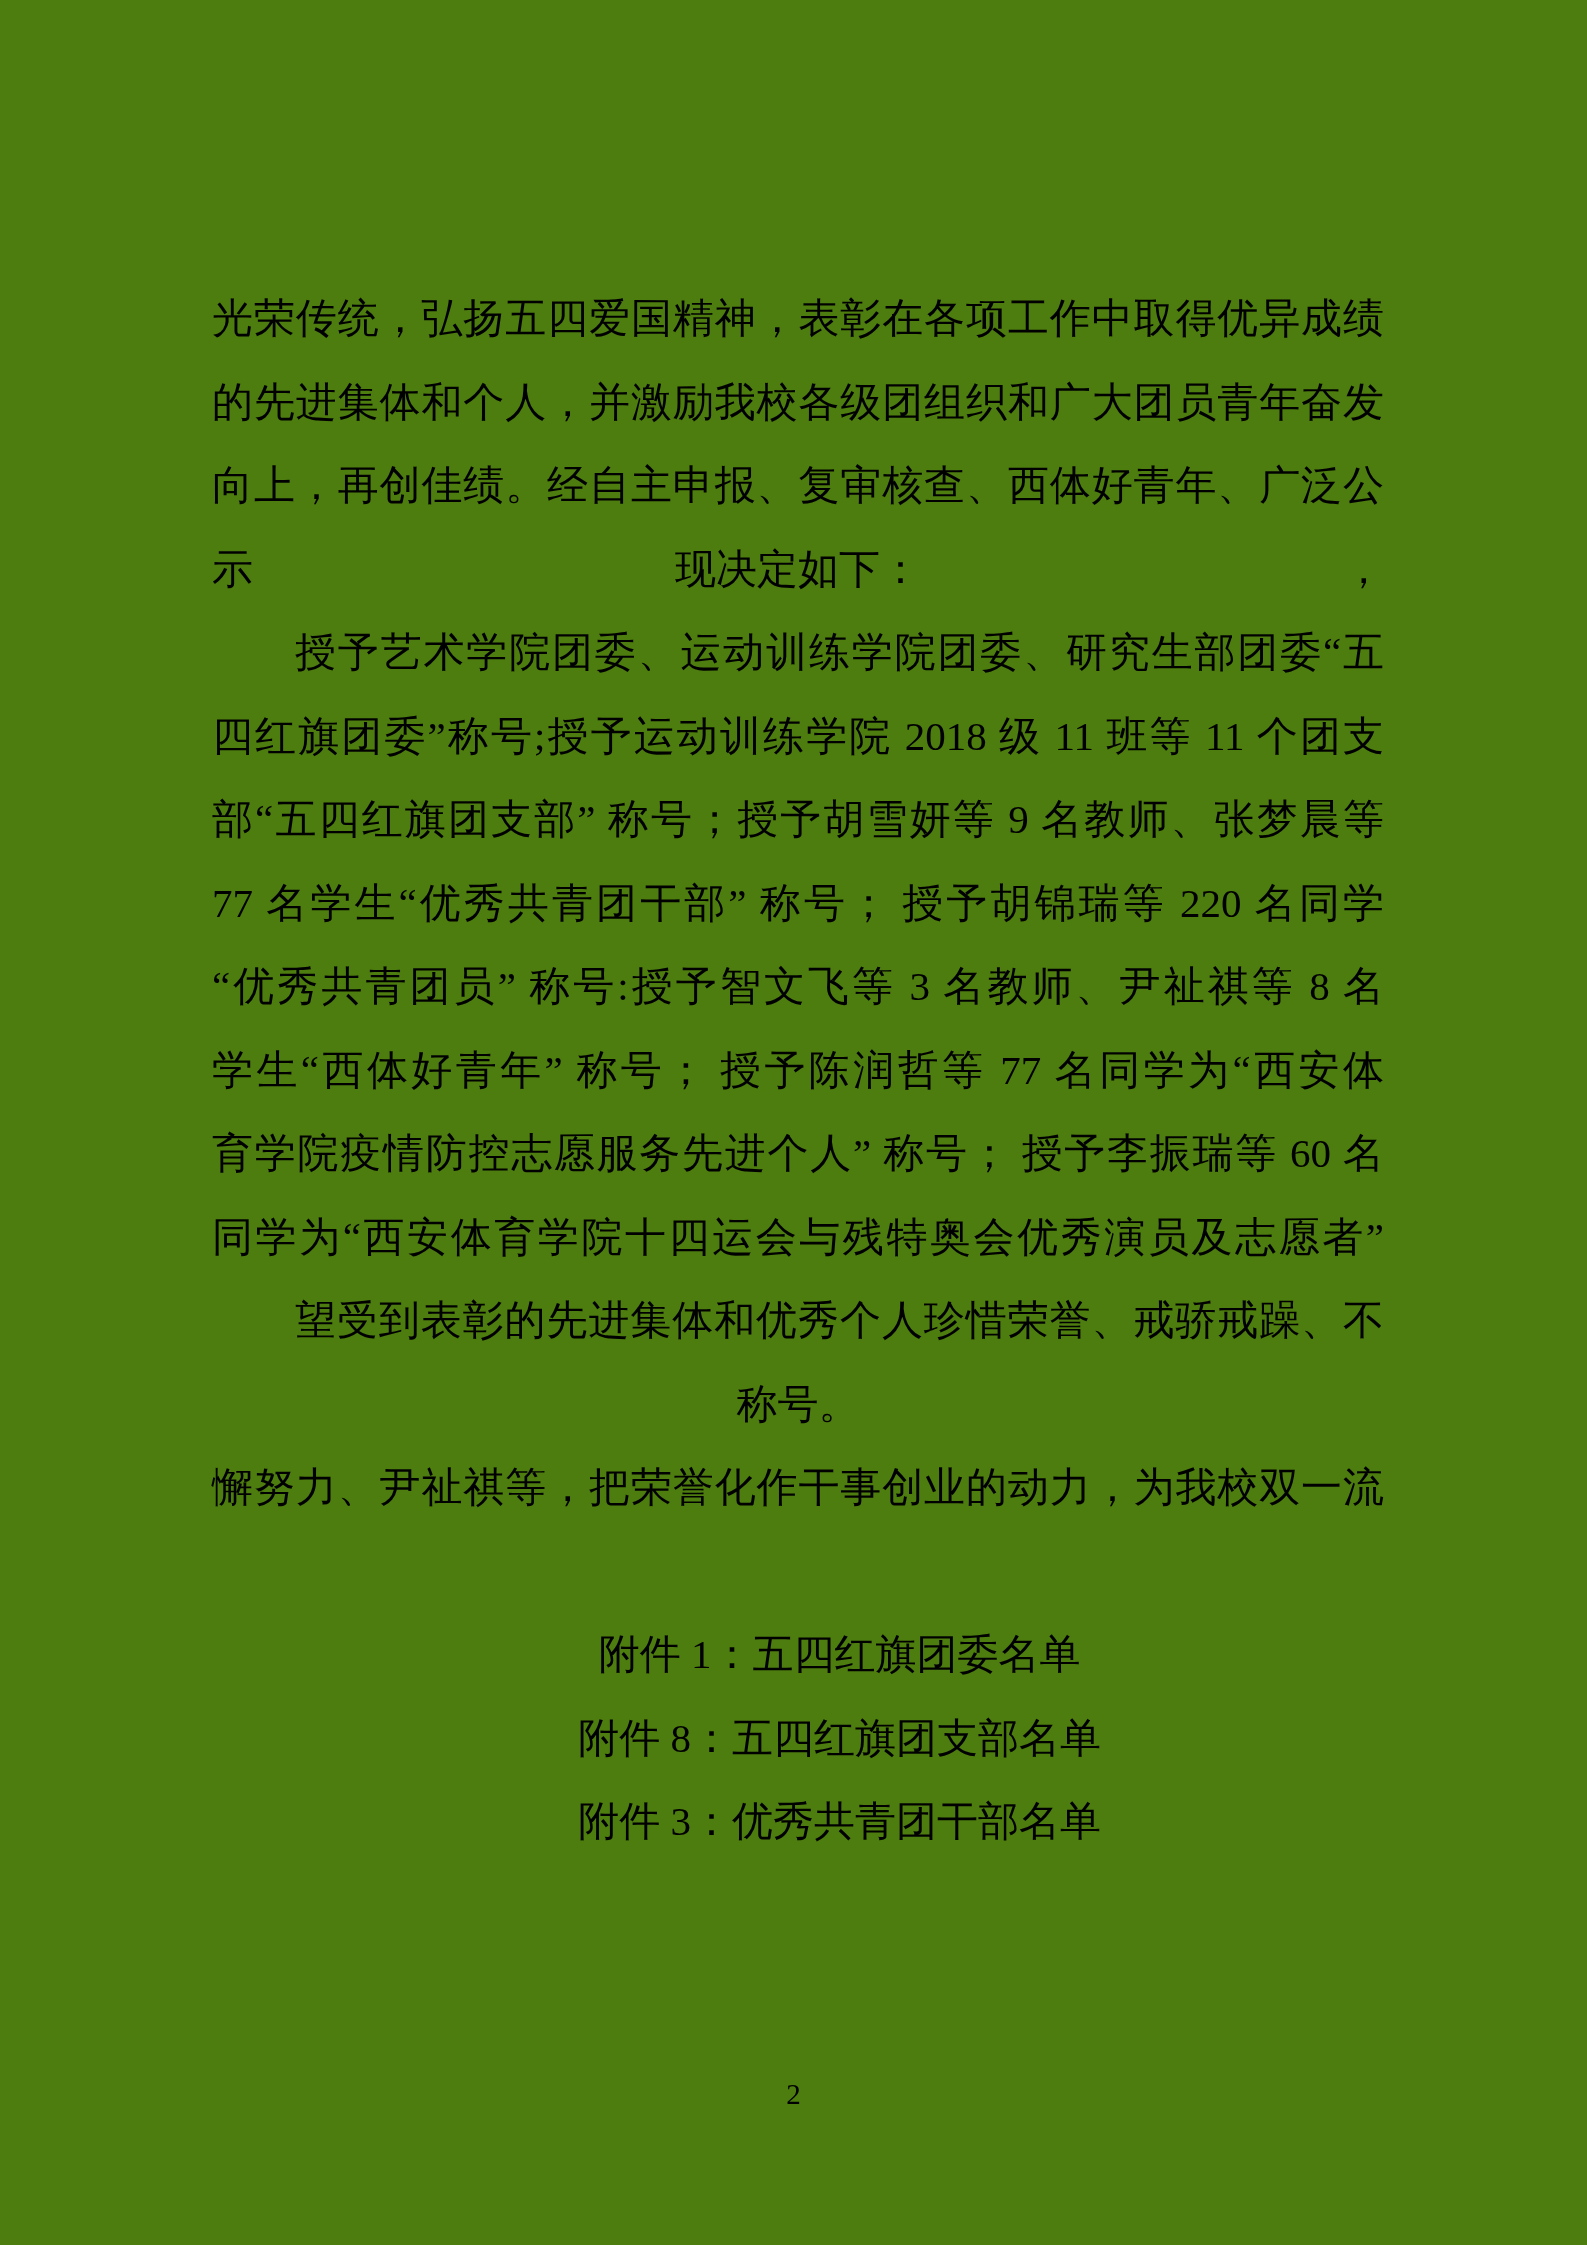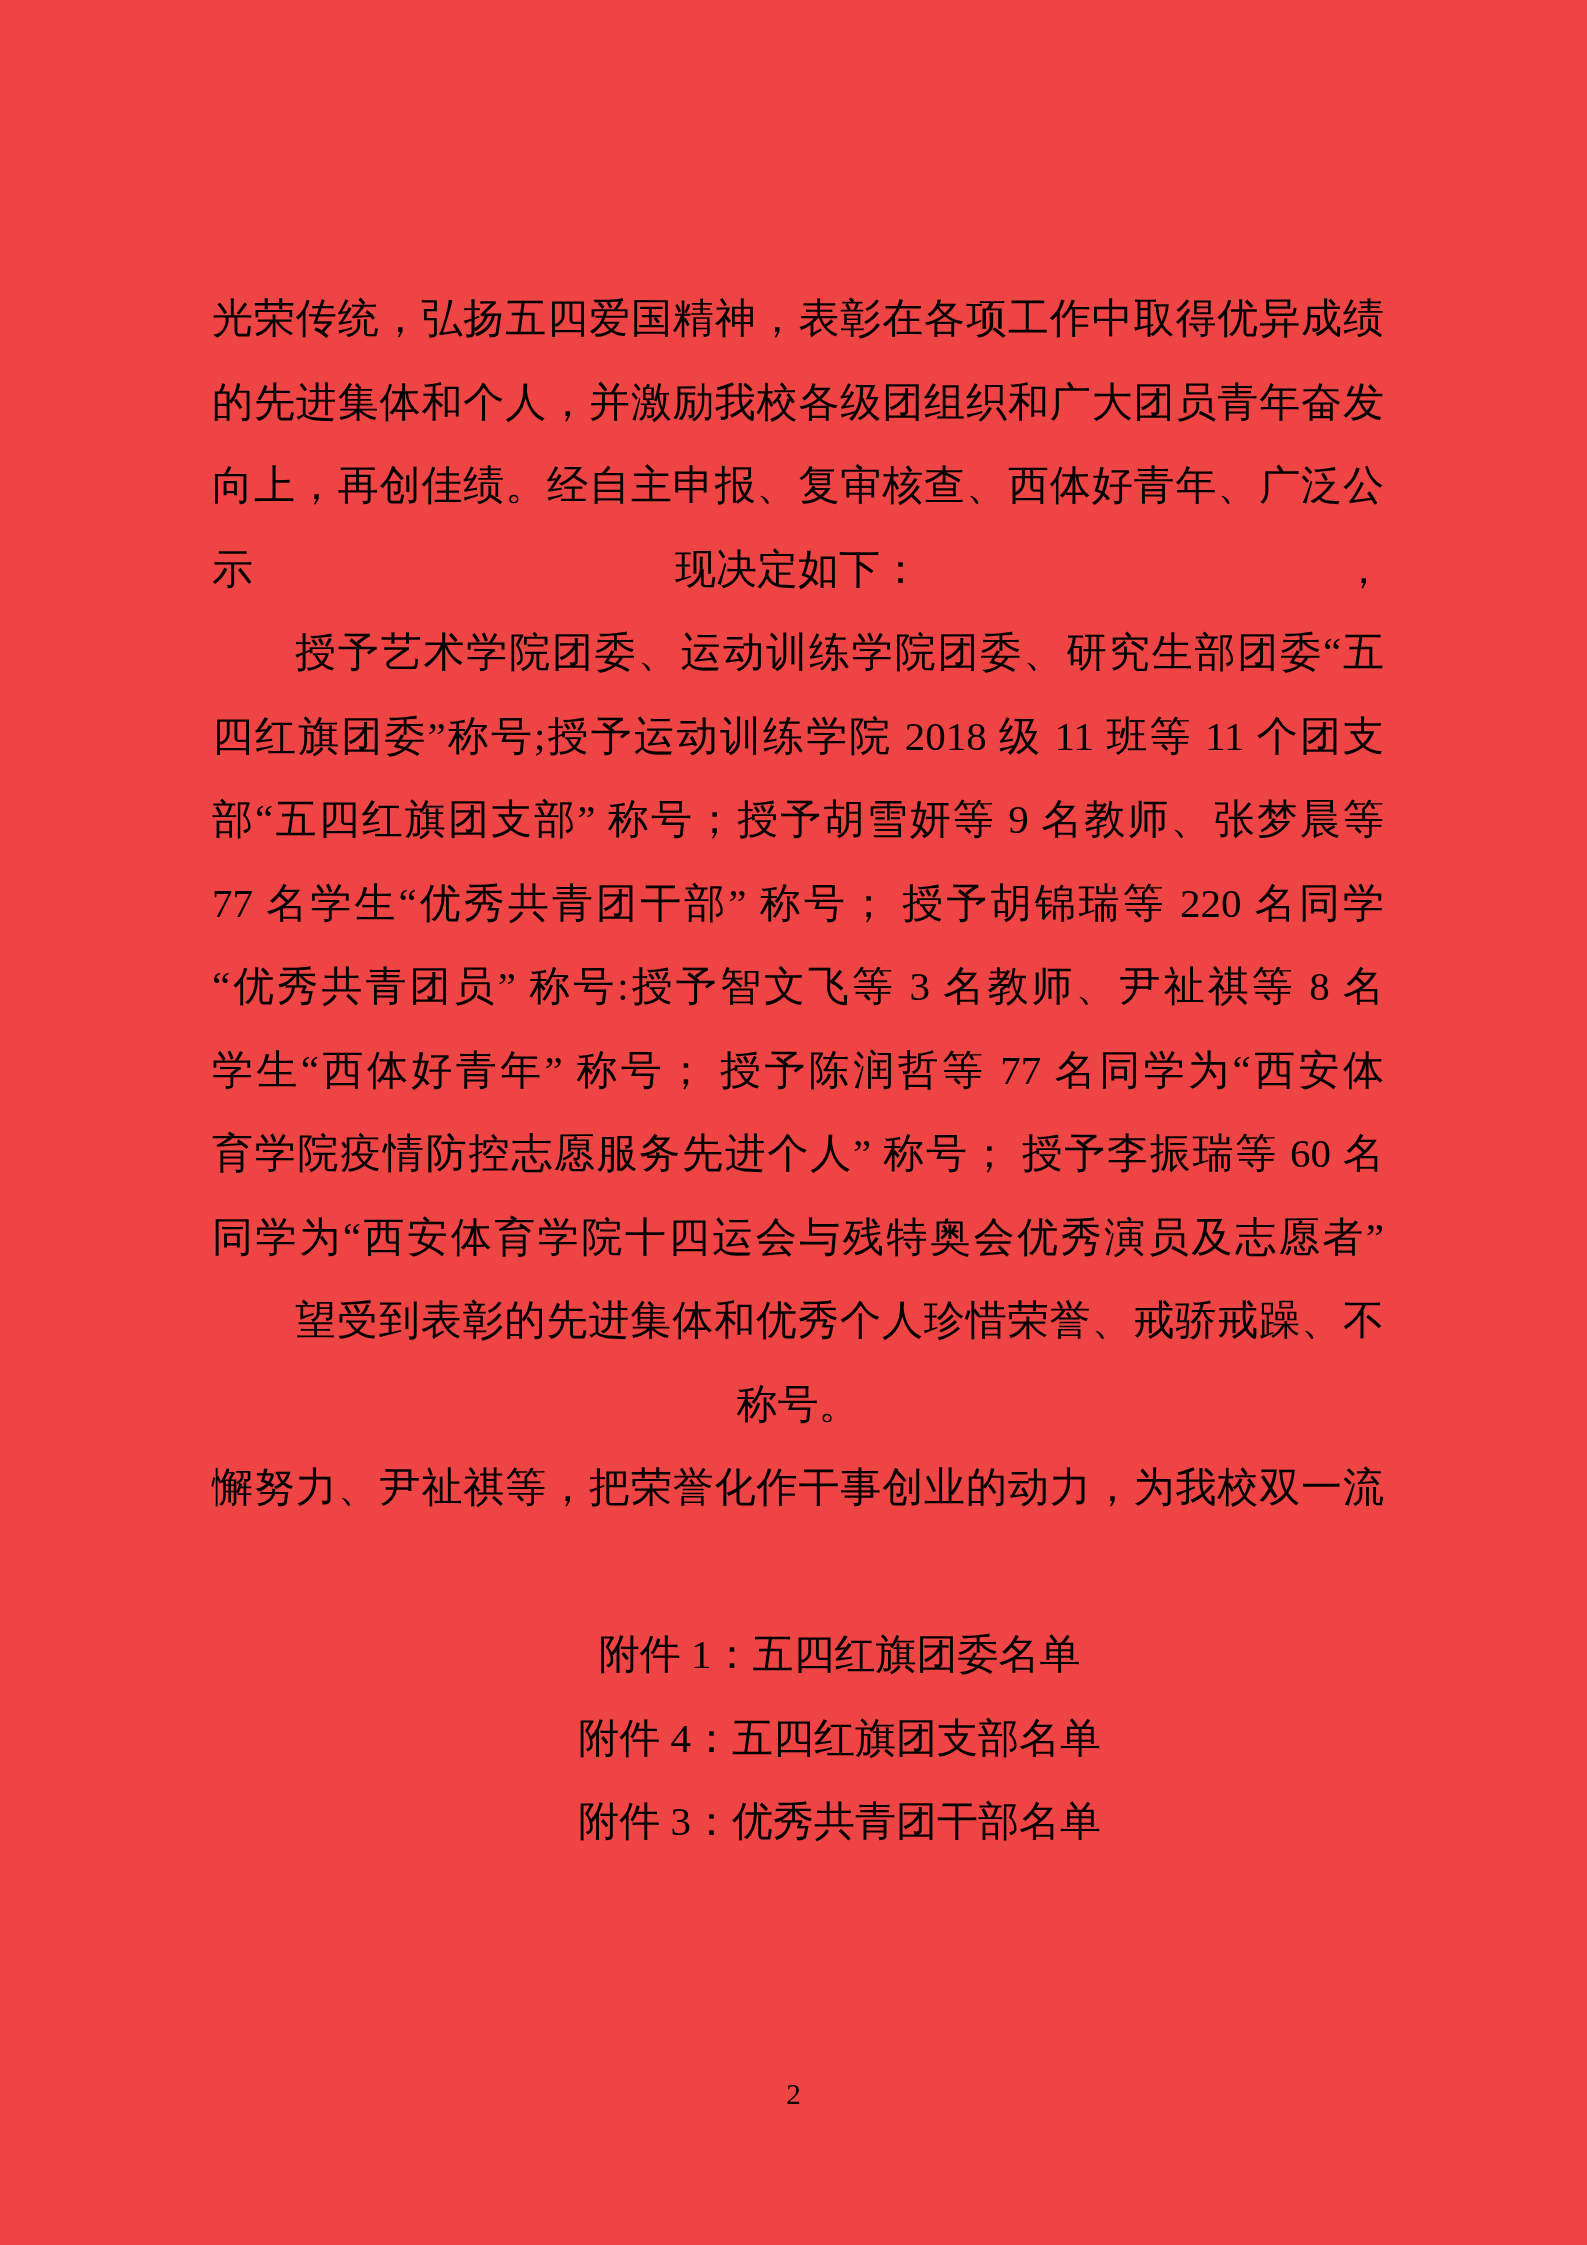--- a/index.html
+++ b/index.html
@@ -11,21 +11,21 @@
     position: relative;
     font-family: "Liberation Serif", "DejaVu Serif", serif;
     color: #000000;
     overflow: hidden;
   }
   .page {
     position: absolute;
     left: 0; top: 0;
     width: 1587px;
     height: 2245px;
-    background: #ef4444;
+    background: #4d7c0f;
   }
   .text-block {
     position: absolute;
     left: 212px;
     top: 277px;
     width: 1172px;
   }
   .line {
     height: 83.5px;
     line-height: 83.5px;
@@ -67,17 +67,17 @@
     <div class="line fill">77 名学生“优秀共青团干部” 称号； 授予胡锦瑞等 220 名同学</div>
     <div class="line fill">“优秀共青团员” 称号:授予智文飞等 3 名教师、尹祉祺等 8 名</div>
     <div class="line fill">学生“西体好青年” 称号； 授予陈润哲等 77 名同学为“西安体</div>
     <div class="line fill">育学院疫情防控志愿服务先进个人” 称号； 授予李振瑞等 60 名</div>
     <div class="line fill">同学为“西安体育学院十四运会与残特奥会优秀演员及志愿者”</div>
     <div class="line fill ind">望受到表彰的先进集体和优秀个人珍惜荣誉、戒骄戒躁、不</div>
     <div class="line">称号。</div>
     <div class="line fill">懈努力、尹祉祺等，把荣誉化作干事创业的动力，为我校双一流</div>
     <div class="line blank"></div>
     <div class="line ind">附件 1：五四红旗团委名单</div>
-    <div class="line ind">附件 4：五四红旗团支部名单</div>
+    <div class="line ind">附件 8：五四红旗团支部名单</div>
     <div class="line ind">附件 3：优秀共青团干部名单</div>
   </div>
   <div class="page-number">2</div>
 </div>
 
 </body></html>

